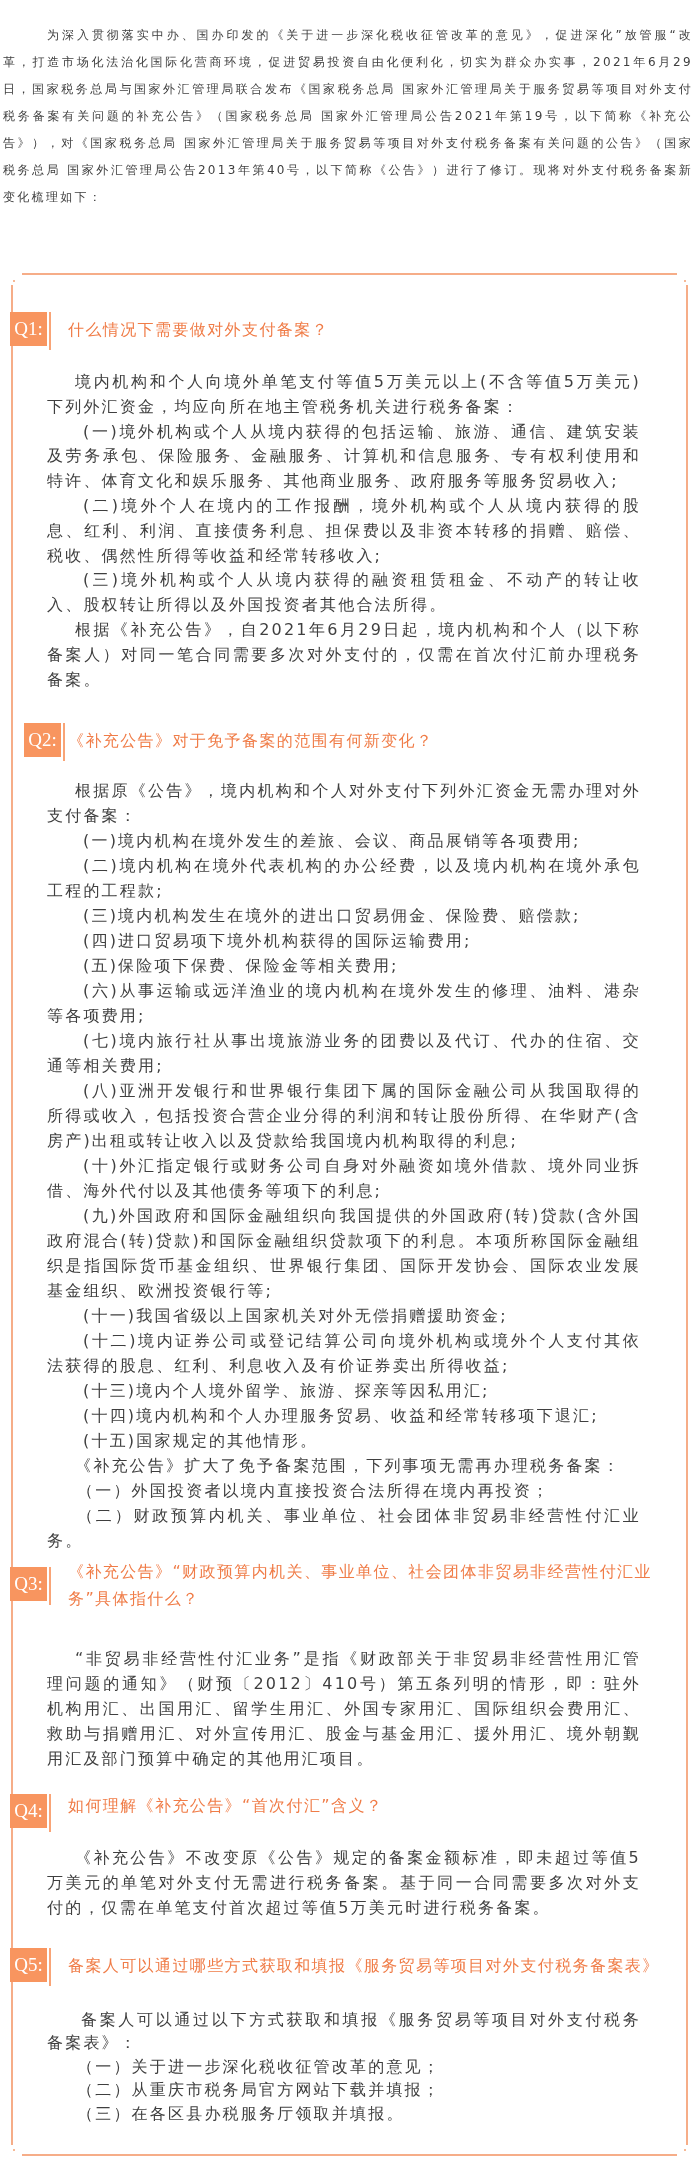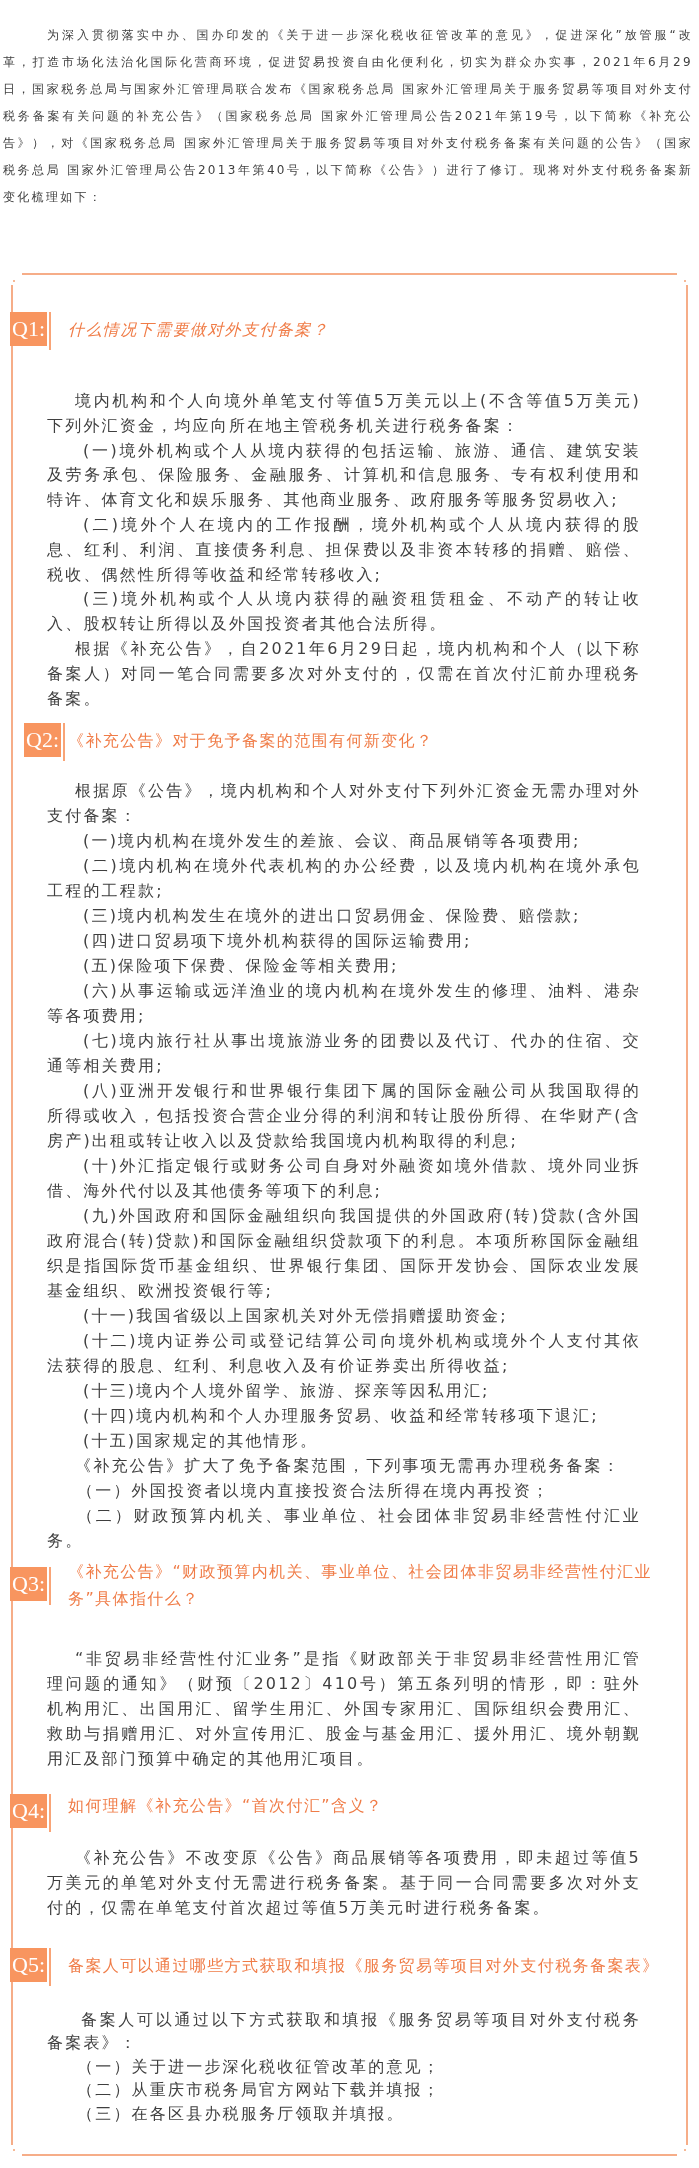--- a/index.html
+++ b/index.html
@@ -49,21 +49,21 @@
   
   .qa { position: absolute; left: 0; width: 699px; }
   .badge {
     position: absolute;
     left: 10px;
     width: 37px;
     height: 34px;
     background: #f8955f;
     color: #ffffff;
     font-family: "Liberation Serif", serif;
-    font-size: 22px;
+    font-size: 19px;
     line-height: 34px;
     text-align: center;
   }
   .badge::after {
     content: "";
     position: absolute;
     right: -4px;
     top: 0;
     width: 2px;
     height: 38px;
@@ -106,22 +106,22 @@
   <div class="frame-line-h" style="top:2154px;"></div>
   <div class="frame-line-v" style="left:11px;"></div>
   <div class="frame-line-v" style="left:686px;"></div>
   <div class="corner-dot" style="left:13px;top:280px;"></div>
   <div class="corner-dot" style="left:684px;top:280px;"></div>
   <div class="corner-dot" style="left:13px;top:2149px;"></div>
   <div class="corner-dot" style="left:684px;top:2149px;"></div>
 
   <section class="qa" style="top:312px;">
     <div class="badge" style="top:0;">Q1:</div>
-    <h3 class="title" style="top:3.5px;font-style:italic;">什么情况下需要做对外支付备案？</h3>
-    <div class="answer" style="top:58px;margin-top:19px;">
+    <h3 class="title" style="top:3.5px;">什么情况下需要做对外支付备案？</h3>
+    <div class="answer" style="top:58px;">
       <p class="para">境内机构和个人向境外单笔支付等值5万美元以上(不含等值5万美元)下列外汇资金，均应向所在地主管税务机关进行税务备案：</p>
       <p class="item">(一)境外机构或个人从境内获得的包括运输、旅游、通信、建筑安装及劳务承包、保险服务、金融服务、计算机和信息服务、专有权利使用和特许、体育文化和娱乐服务、其他商业服务、政府服务等服务贸易收入;</p>
       <p class="item">(二)境外个人在境内的工作报酬，境外机构或个人从境内获得的股息、红利、利润、直接债务利息、担保费以及非资本转移的捐赠、赔偿、税收、偶然性所得等收益和经常转移收入;</p>
       <p class="item">(三)境外机构或个人从境内获得的融资租赁租金、不动产的转让收入、股权转让所得以及外国投资者其他合法所得。</p>
       <p class="para">根据《补充公告》，自2021年6月29日起，境内机构和个人（以下称备案人）对同一笔合同需要多次对外支付的，仅需在首次付汇前办理税务备案。</p>
     </div>
   </section>
 
   <section class="qa" style="top:723px;">
     <div class="badge" style="top:0;margin-left:14px;">Q2:</div>
@@ -154,21 +154,21 @@
     <h3 class="title" style="top:0;">《补充公告》“财政预算内机关、事业单位、社会团体非贸易非经营性付汇业务”具体指什么？</h3>
     <div class="answer" style="top:87.5px;line-height:25px;">
       <p class="para">“非贸易非经营性付汇业务”是指《财政部关于非贸易非经营性用汇管理问题的通知》（财预〔2012〕410号）第五条列明的情形，即：驻外机构用汇、出国用汇、留学生用汇、外国专家用汇、国际组织会费用汇、救助与捐赠用汇、对外宣传用汇、股金与基金用汇、援外用汇、境外朝觐用汇及部门预算中确定的其他用汇项目。</p>
     </div>
   </section>
 
   <section class="qa" style="top:1788px;">
     <div class="badge" style="top:6px;text-align:center;">Q4:</div>
     <h3 class="title" style="top:3.5px;">如何理解《补充公告》“首次付汇”含义？</h3>
     <div class="answer" style="top:56.5px;line-height:25px;">
-      <p class="para">《补充公告》不改变原《公告》商品展销等各项费用，即未超过等值5万美元的单笔对外支付无需进行税务备案。基于同一合同需要多次对外支付的，仅需在单笔支付首次超过等值5万美元时进行税务备案。</p>
+      <p class="para">《补充公告》不改变原《公告》规定的备案金额标准，即未超过等值5万美元的单笔对外支付无需进行税务备案。基于同一合同需要多次对外支付的，仅需在单笔支付首次超过等值5万美元时进行税务备案。</p>
     </div>
   </section>
 
   <section class="qa" style="top:1948px;">
     <div class="badge" style="top:0;">Q5:</div>
     <h3 class="title" style="top:3.5px;">备案人可以通过哪些方式获取和填报《服务贸易等项目对外支付税务备案表》</h3>
     <div class="answer tight" style="top:60px;">
       <p class="para" style="text-indent:34px;">备案人可以通过以下方式获取和填报《服务贸易等项目对外支付税务备案表》：</p>
       <p class="item2">（一）关于进一步深化税收征管改革的意见；</p>
       <p class="item2">（二）从重庆市税务局官方网站下载并填报；</p>

